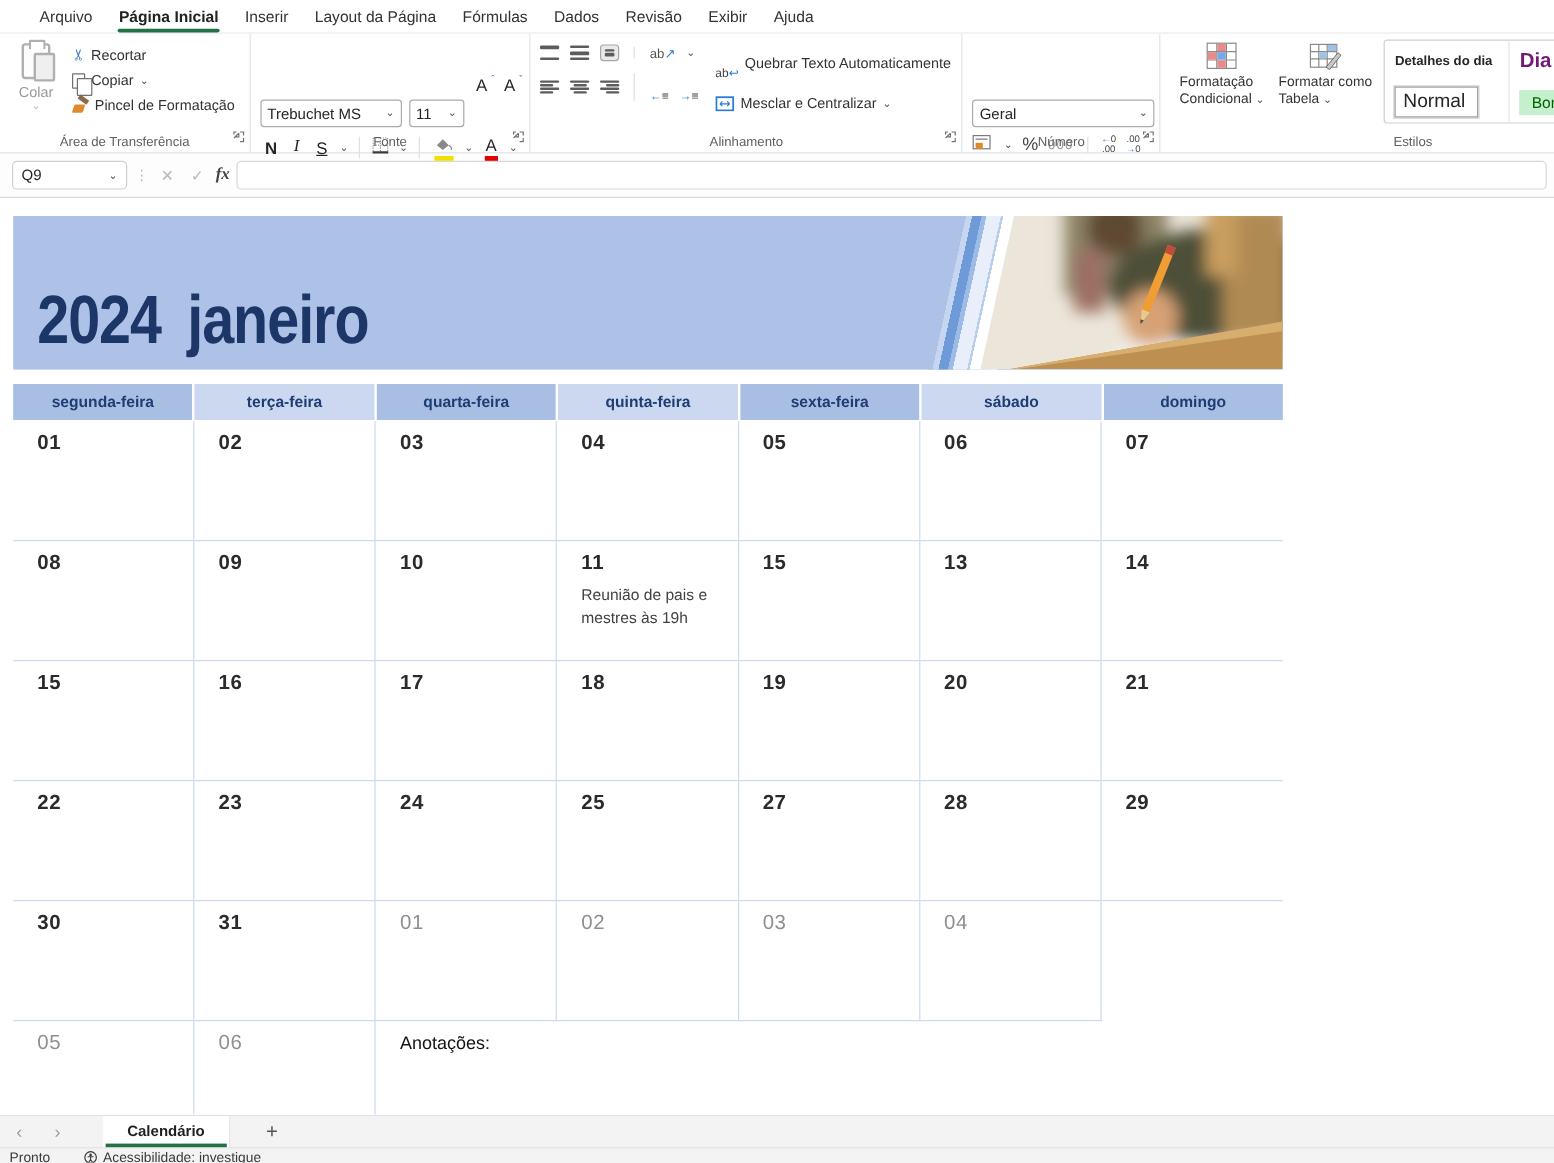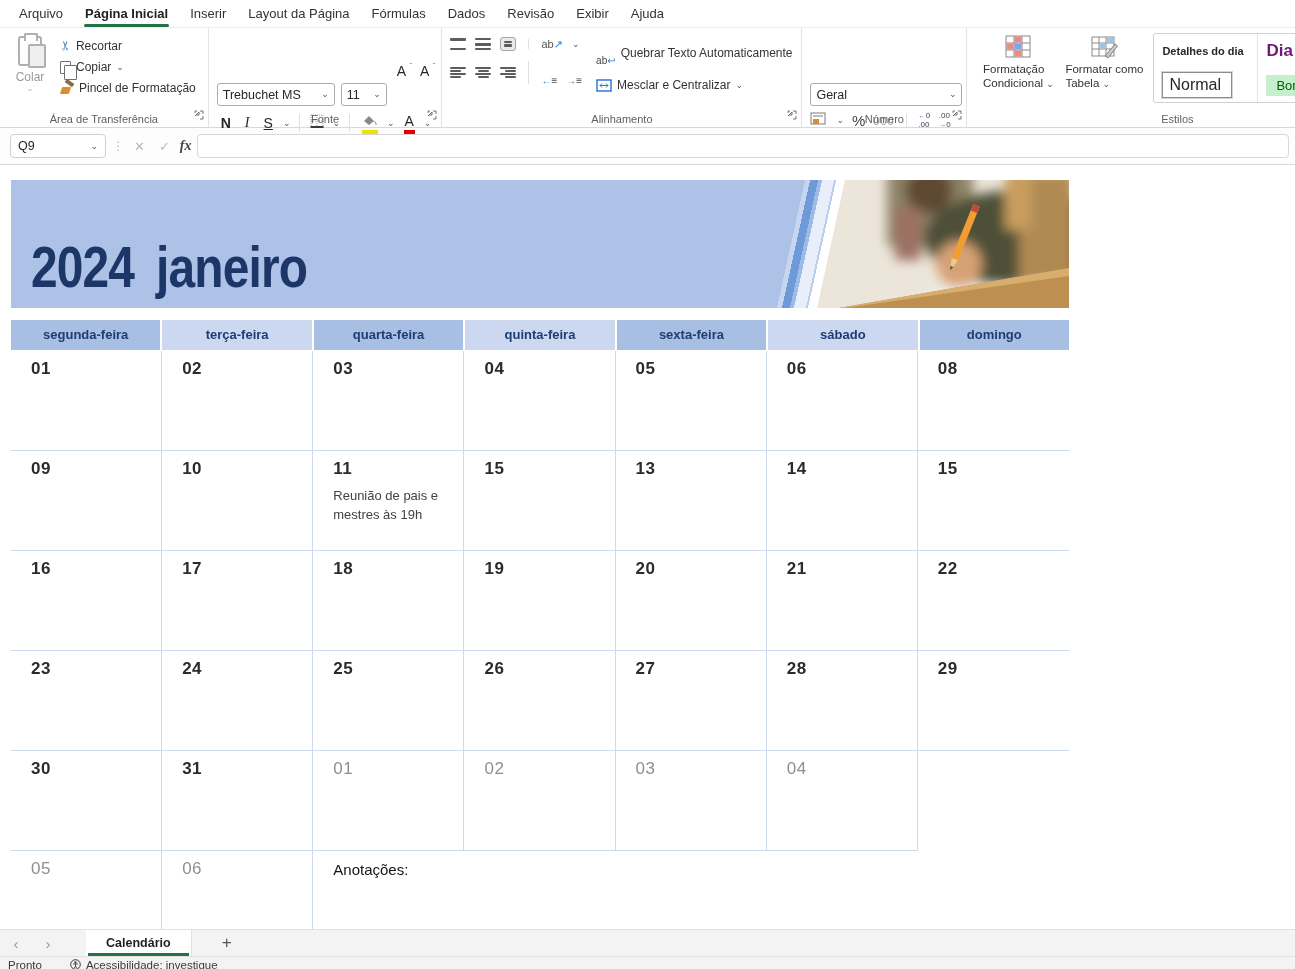--- a/index.html
+++ b/index.html
@@ -1,20 +1,20 @@
 <!DOCTYPE html>
 <html><head>
 <meta charset="utf-8">
 <style>
   * { margin:0; padding:0; box-sizing:border-box; }
   html,body { width:1295px; height:969px; overflow:hidden; background:#fff;
               font-family:"Liberation Sans", sans-serif; color:#262626; }
 
   
-  .menubar { height:27px; display:flex; align-items:flex-end; padding-left:8px; background:#fff; }
+  .menubar { height:27px; display:flex; align-items:flex-end; padding-left:22px; background:#fff; }
   .mtab { font-size:13px; color:#333; padding:4px 11px 6px; cursor:default; position:relative; }
   .mtab.active { font-weight:bold; color:#222; }
   .mtab.active::after { content:""; position:absolute; left:10px; right:10px; bottom:0; height:3px; background:#217346; border-radius:2px; }
 
   
   .ribbon { height:101px; background:#fff; border-top:1px solid #ececec; border-bottom:1px solid #d9d9d9; display:flex; align-items:stretch; }
   .rgroup { position:relative; border-right:1px solid #e4e4e4; padding:5px 8px 18px; display:flex; align-items:flex-start; }
   .glabel { position:absolute; bottom:2px; left:0; right:0; text-align:center; font-size:11px; color:#5f5f5f; }
   .launcher { position:absolute; bottom:3px; right:4px; }
   .rbtn { display:flex; align-items:center; gap:5px; font-size:12px; color:#333; padding:2px 4px; border-radius:3px; white-space:nowrap; }
@@ -429,20 +429,23 @@
         <div class="cell">
           <div class="daynum">04</div>
         </div>
         <div class="cell">
           <div class="daynum">05</div>
         </div>
         <div class="cell">
           <div class="daynum">06</div>
         </div>
         <div class="cell">
+          <div class="daynum">07</div>
+        </div>
+        <div class="cell">
           <div class="daynum">08</div>
         </div>
         <div class="cell">
           <div class="daynum">09</div>
         </div>
         <div class="cell">
           <div class="daynum">10</div>
         </div>
         <div class="cell">
           <div class="daynum">11</div>
@@ -482,23 +485,20 @@
           <div class="daynum">22</div>
         </div>
         <div class="cell">
           <div class="daynum">23</div>
         </div>
         <div class="cell">
           <div class="daynum">24</div>
         </div>
         <div class="cell">
           <div class="daynum">25</div>
-        </div>
-        <div class="cell">
-          <div class="daynum">26</div>
         </div>
         <div class="cell">
           <div class="daynum">27</div>
         </div>
         <div class="cell">
           <div class="daynum">28</div>
         </div>
         <div class="cell">
           <div class="daynum">29</div>
         </div>

